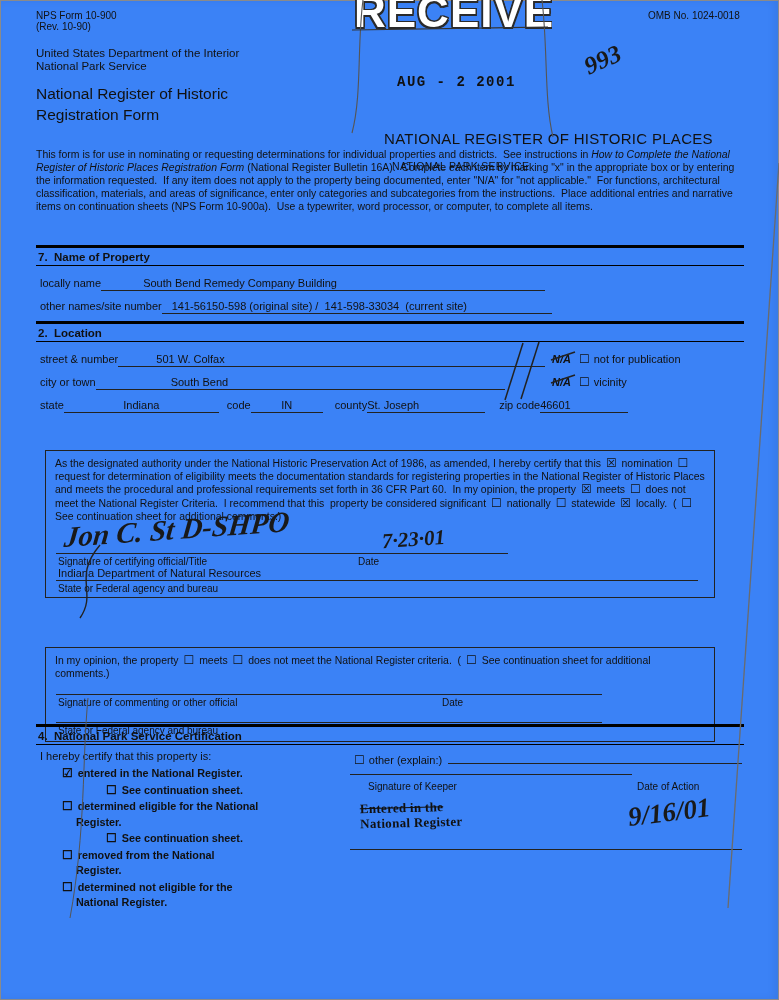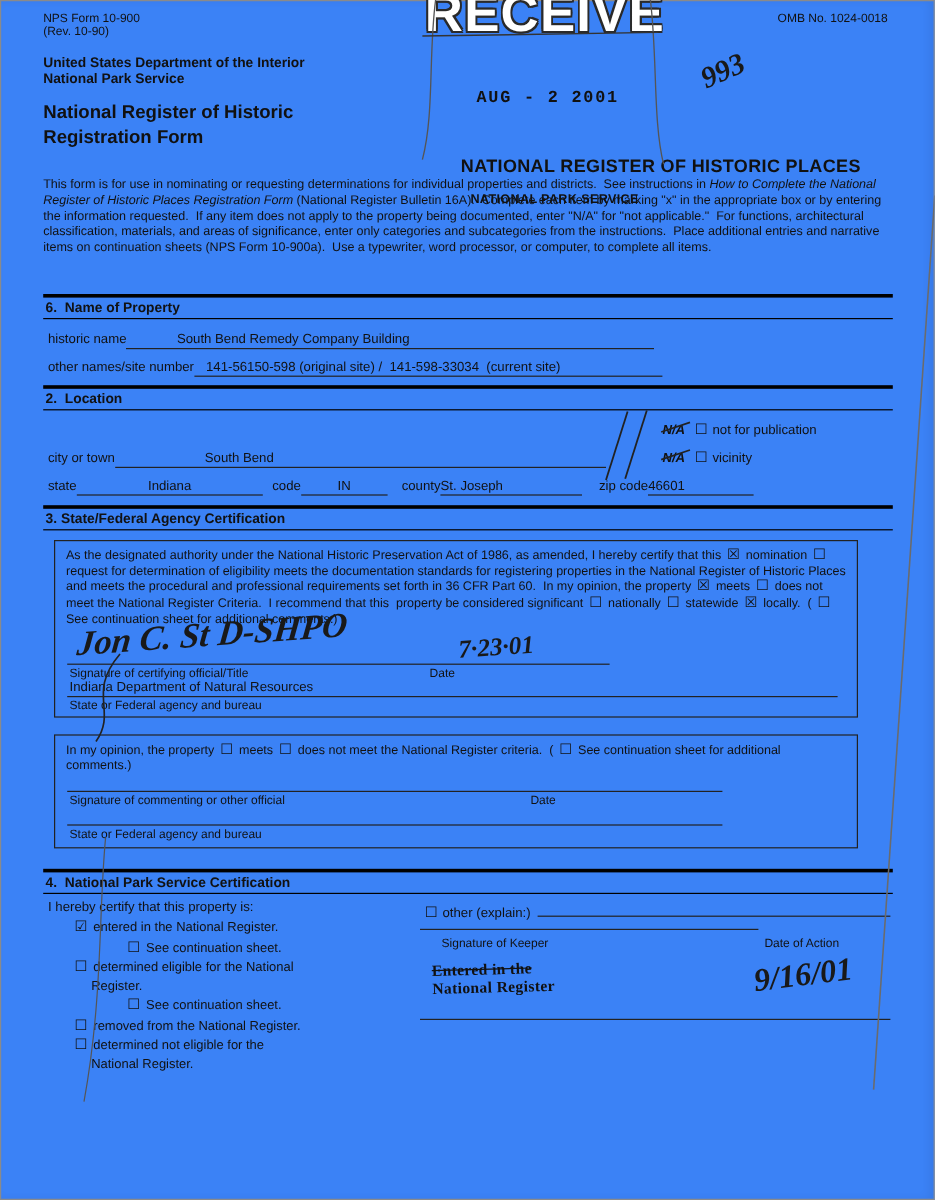--- a/index.html
+++ b/index.html
@@ -1,20 +1,20 @@
 <!DOCTYPE html>
 <html><head>
 <meta charset="utf-8">
 <style>
   html,body{margin:0;padding:0;background:#d9d9d6;}
   .page{position:relative;width:779px;height:1000px;background:#3b82f6;color:#111;
         font-family:"Liberation Sans",sans-serif;overflow:hidden;
         box-shadow:inset 0 0 0 1px #8a8a8a, inset -4px 0 8px rgba(0,0,0,.07);}
   .abs{position:absolute;}
-  .bold{font-weight:bold;}
+  .bold{font-weight:normal;}
   .small{font-size:10px;}
   .small2{font-size:10px;}
   .lbl{font-size:11px;white-space:pre-wrap;}
   .row{display:flex;align-items:baseline;font-size:11px;}
   .fill{border-bottom:1.2px solid #222;white-space:pre-wrap;min-height:13px;}
   .grow{flex:1;}
   .sect{left:36px;width:708px;}
   .sect .bar{border-top:3.5px solid #000;margin-bottom:2px;}
   .sect .h2{font-size:11.5px;font-weight:bold;padding:1px 0 2px 2px;white-space:pre-wrap;}
   .sect .thin{border-top:1.5px solid #000;}
@@ -27,21 +27,21 @@
   .outline-text{color:#fff;font-weight:bold;
      text-shadow:-1.5px -1.5px 0 #2a2a2a,1.5px -1.5px 0 #2a2a2a,-1.5px 1.5px 0 #2a2a2a,
                  1.5px 1.5px 0 #2a2a2a,0 -1.5px 0 #2a2a2a,0 1.5px 0 #2a2a2a,
                  -1.5px 0 0 #2a2a2a,1.5px 0 0 #2a2a2a;}
   .hand{font-family:"Liberation Serif",serif;font-style:italic;font-weight:bold;color:#191919;}
   .hand-na{font-weight:bold;font-style:italic;font-size:11px;}
   .stampmono{font-family:"Liberation Mono",monospace;font-weight:bold;}
   .stamp2{font-family:"Liberation Serif",serif;font-weight:bold;font-size:13px;line-height:15px;
           transform:rotate(-1.5deg);letter-spacing:.3px;}
   .stamp2 .struck{text-decoration:line-through;}
-  .opt{padding-left:16px;text-indent:-16px;margin-bottom:1px;}
+  .opt{padding-left:16px;text-indent:-16px;margin-bottom:1px;font-weight:bold;}
   .opt.sub{margin-left:44px;}
 </style>
 </head>
 <body>
 
 <div class="page">
 
   <div class="abs small" style="left:36px;top:10px">NPS Form 10-900</div>
   <div class="abs small" style="left:36px;top:21px">(Rev. 10-90)</div>
   <div class="abs small" style="left:648px;top:10px">OMB No. 1024-0018</div>
@@ -59,36 +59,40 @@
   <div class="abs hand" style="left:584px;top:46px;font-size:25px;transform:rotate(-24deg);z-index:5">993</div>
   <div class="abs bold" style="left:384px;top:130px;font-size:15px;letter-spacing:.3px;z-index:4">NATIONAL REGISTER OF HISTORIC PLACES</div>
   <div class="abs bold" style="left:392px;top:160px;font-size:10.5px;letter-spacing:.3px;z-index:4">NATIONAL PARK SERVICE</div>
 
   <p class="intro abs" style="left:36px;top:148px;width:712px">
     <span>This form is for use in nominating or requesting determinations for individual properties and districts.  See instructions in </span><em>How to Complete the National Register of Historic Places Registration Form</em><span> (National Register Bulletin 16A).  Complete each item by marking "x" in the appropriate box or by entering the information requested.  If any item does not apply to the property being documented, enter "N/A" for "not applicable."  For functions, architectural classification, materials, and areas of significance, enter only categories and subcategories from the instructions.  Place additional entries and narrative items on continuation sheets (NPS Form 10-900a).  Use a typewriter, word processor, or computer, to complete all items.</span>
   </p>
 
   <div class="abs sect" style="top:245px">
     <div class="bar"></div>
-    <div class="h2">6.  Name of Property</div>
+    <div class="h2">7.  Name of Property</div>
     <div class="thin"></div>
   </div>
   <div class="abs row" style="left:40px;top:277px;width:505px">
-    <span class="lbl">historic name</span>
+    <span class="lbl">locally name</span>
     <span class="fill grow" style="padding-left:42px">South Bend Remedy Company Building</span>
   </div>
   <div class="abs row" style="left:40px;top:300px;width:512px">
     <span class="lbl">other names/site number</span>
     <span class="fill grow" style="padding-left:10px">141-56150-598 (original site) /  141-598-33034  (current site)</span>
   </div>
 
   <div class="abs sect" style="top:321px">
     <div class="bar"></div>
     <div class="h2">2.  Location</div>
     <div class="thin"></div>
+  </div>
+  <div class="abs row" style="left:40px;top:353px;width:505px">
+    <span class="lbl">street &amp; number</span>
+    <span class="fill grow" style="padding-left:38px">501 W. Colfax</span>
   </div>
   <div class="abs row" style="left:552px;top:353px;width:192px">
     <span class="hand-na">N/A</span>
     <span class="cbg" style="margin:0 4px 0 8px">☐</span>
     <span class="lbl">not for publication</span>
   </div>
   <div class="abs row" style="left:40px;top:376px;width:465px">
     <span class="lbl">city or town</span>
     <span class="fill grow" style="padding-left:75px">South Bend</span>
   </div>
@@ -101,25 +105,20 @@
     <span class="lbl">state</span>
     <span class="fill" style="width:155px;text-align:center">Indiana</span>
     <span class="lbl" style="margin-left:8px">code</span>
     <span class="fill" style="width:72px;text-align:center">IN</span>
     <span class="lbl" style="margin-left:12px">county</span>
     <span class="fill" style="width:118px;text-align:left">St. Joseph</span>
     <span class="lbl" style="margin-left:14px">zip code</span>
     <span class="fill" style="width:88px;">46601</span>
   </div>
 
-  <div class="abs sect" style="top:421px">
-    <div class="bar"></div>
-    <div class="h2">3. State/Federal Agency Certification</div>
-    <div class="thin"></div>
-  </div>
 
   <div class="abs box" style="left:45px;top:450px;width:668px;height:146px">
     <p class="cert">
       <span>As the designated authority under the National Historic Preservation Act of 1986, as amended, I hereby certify that this</span>
       <span class="cbg">☒</span>
       <span>nomination</span>
       <span class="cbg">☐</span>
       <span>request for determination of eligibility meets the documentation standards for registering properties in the National Register of Historic Places and meets the procedural and professional requirements set forth in 36 CFR Part 60.  In my opinion, the property</span>
       <span class="cbg">☒</span>
       <span>meets</span>
@@ -138,21 +137,21 @@
     <div class="abs small2" style="left:12px;top:105px">Signature of certifying official/Title</div>
     <div class="abs small2" style="left:312px;top:105px">Date</div>
     <div class="abs" style="left:12px;top:116px;font-size:11px">Indiana Department of Natural Resources</div>
     <div class="abs" style="left:10px;top:129px;width:642px;border-bottom:1px solid #222"></div>
     <div class="abs small2" style="left:12px;top:132px">State or Federal agency and bureau</div>
   </div>
 
   <div class="abs hand" style="left:64px;top:513px;font-size:29px;transform:rotate(-4deg) skewX(-10deg);z-index:6">Jon C. St  D-SHPO</div>
   <div class="abs hand" style="left:382px;top:527px;font-size:21px;transform:rotate(-4deg);z-index:6">7·23·01</div>
 
-  <div class="abs box" style="left:45px;top:612px;width:668px;height:93px">
+  <div class="abs box" style="left:45px;top:647px;width:668px;height:93px">
     <p class="cert">
       <span>In my opinion, the property</span>
       <span class="cbg">☐</span>
       <span>meets</span>
       <span class="cbg">☐</span>
       <span>does not meet the National Register criteria.  (</span>
       <span class="cbg">☐</span>
       <span>See continuation sheet for additional comments.)</span>
     </p>
     <div class="abs" style="left:10px;top:46px;width:546px;border-bottom:1px solid #222"></div>

